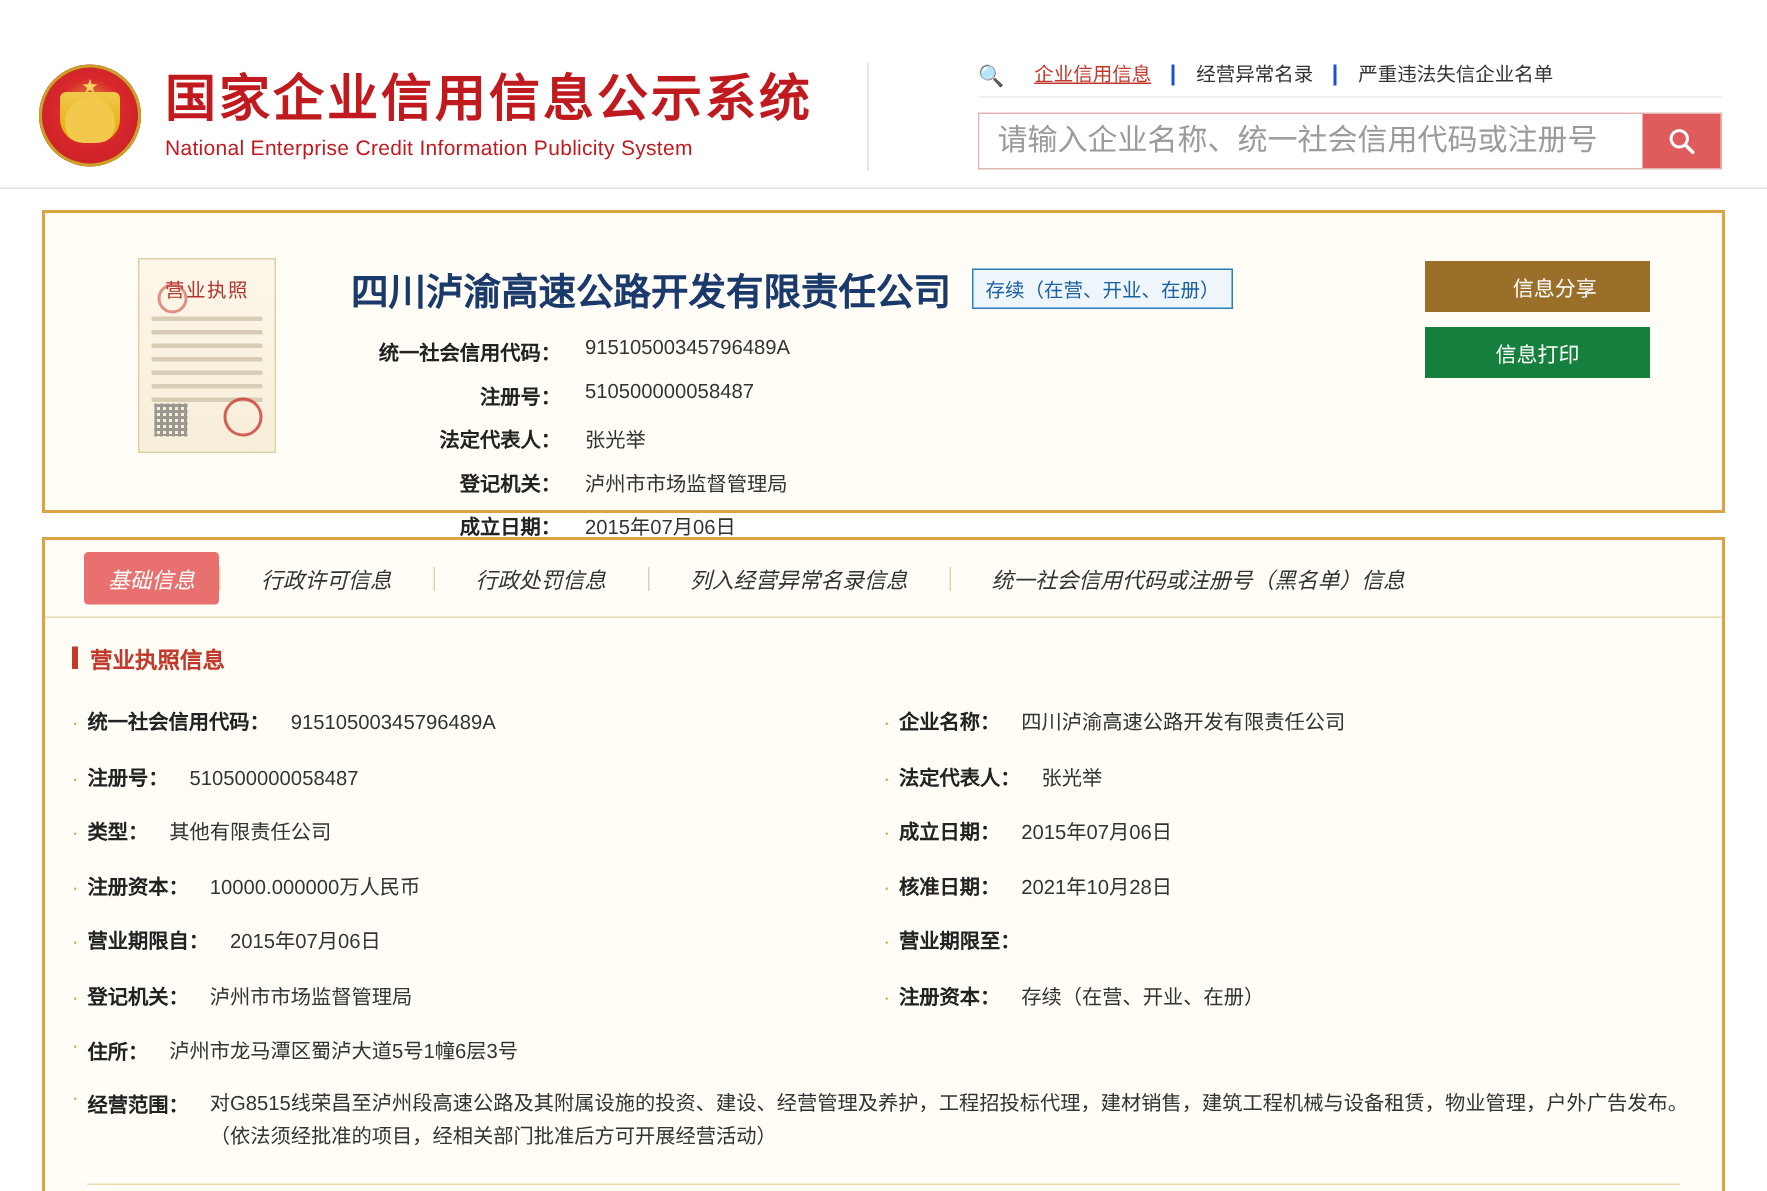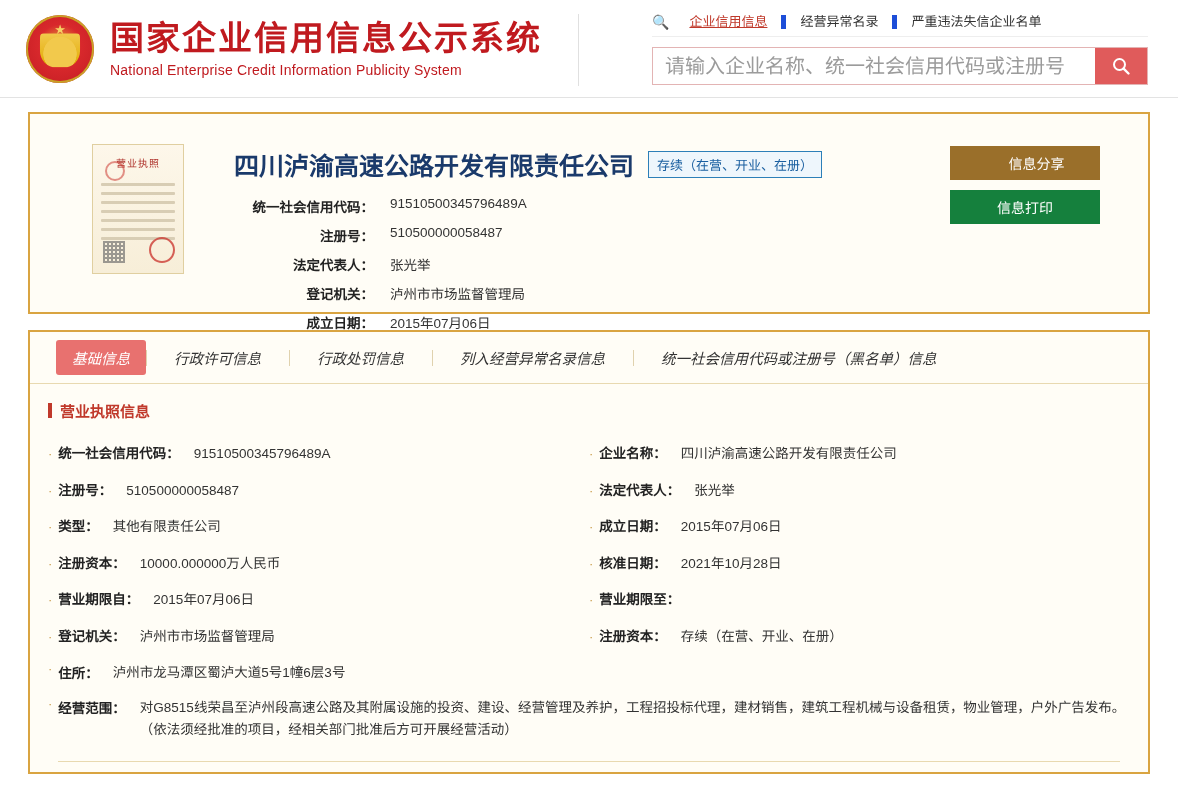--- a/index.html
+++ b/index.html
@@ -3,21 +3,21 @@
 <meta charset="utf-8">
 <style>
   * { box-sizing: border-box; }
   html, body {
     margin: 0; padding: 0;
     width: 1178px; height: 794px;
     background: #ffffff;
     font-family: "Liberation Sans", "DejaVu Sans", sans-serif;
     overflow: hidden;
   }
-  .page { width: 1178px; height: 680px; position: relative; background: #fff; }
+  .page { width: 1178px; height: 680px; position: relative; background: #fff; margin-top: 28px; }
 
   
   .header {
     height: 98px;
     border-bottom: 1px solid #e3e3e3;
     display: flex;
     align-items: center;
     padding: 0 26px;
     background: #fff;
     position: relative;
@@ -62,21 +62,21 @@
   }
   .search-zone { position: absolute; left: 652px; top: 14px; width: 496px; }
   .search-tabs {
     display: flex; align-items: center; gap: 0;
     font-size: 13px; color: #555; padding-bottom: 6px;
     border-bottom: 1px solid #eeeeee;
   }
   .search-tabs .magnifier { color: #d9a441; margin-right: 6px; font-size: 14px; }
   .search-tabs a {
     color: #333; text-decoration: none; padding: 0 14px;
-    border-right: 5px solid #1d4ed8; line-height: 14px;
+    border-right: 2px solid #1d4ed8; line-height: 14px;
   }
   .search-tabs a:last-child { border-right: none; font-family: Liberation Serif, serif; }
   .search-tabs a.active { color: #c0392b; text-decoration: underline; }
   .search-bar {
     margin-top: 10px;
     display: flex; height: 38px;
     border: 1px solid #e3b4b4;
     background: #fff;
   }
   .search-bar input {
@@ -102,21 +102,21 @@
 
   
   .company-card { height: 202px; display: flex; padding: 18px 20px; }
   .license-thumb {
     width: 92px; height: 130px; margin: 12px 10px 0 42px;
     background: linear-gradient(#fdf7ea, #f7eed8);
     border: 1px solid #e0cfa0;
     position: relative; flex: 0 0 auto;
   }
   .license-thumb .lt-title {
-    font-size: 10px; color: #b0362f; text-align: center; margin-top: 10px; letter-spacing: 1px;
+    font-size: 13px; color: #b0362f; text-align: center; margin-top: 10px; letter-spacing: 1px;
   }
   .license-thumb .lt-seal {
     position: absolute; right: 8px; bottom: 10px;
     width: 26px; height: 26px; border: 2px solid #cc3b33; border-radius: 50%;
     opacity: .8;
   }
   .license-thumb .lt-seal2 {
     position: absolute; left: 12px; top: 16px;
     width: 20px; height: 20px; border: 2px solid #cc3b33; border-radius: 50%;
     opacity: .55;

